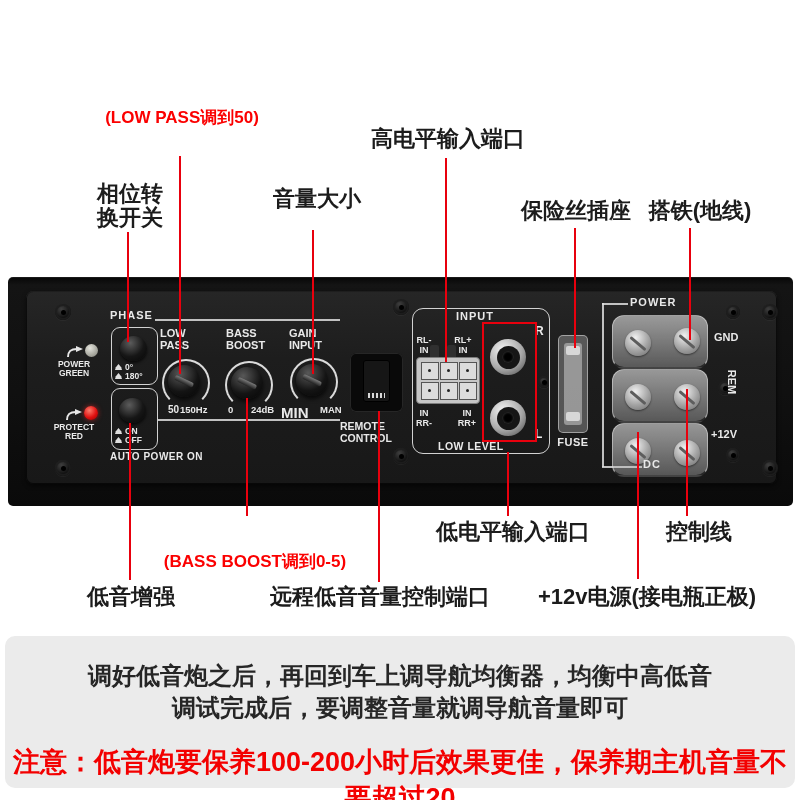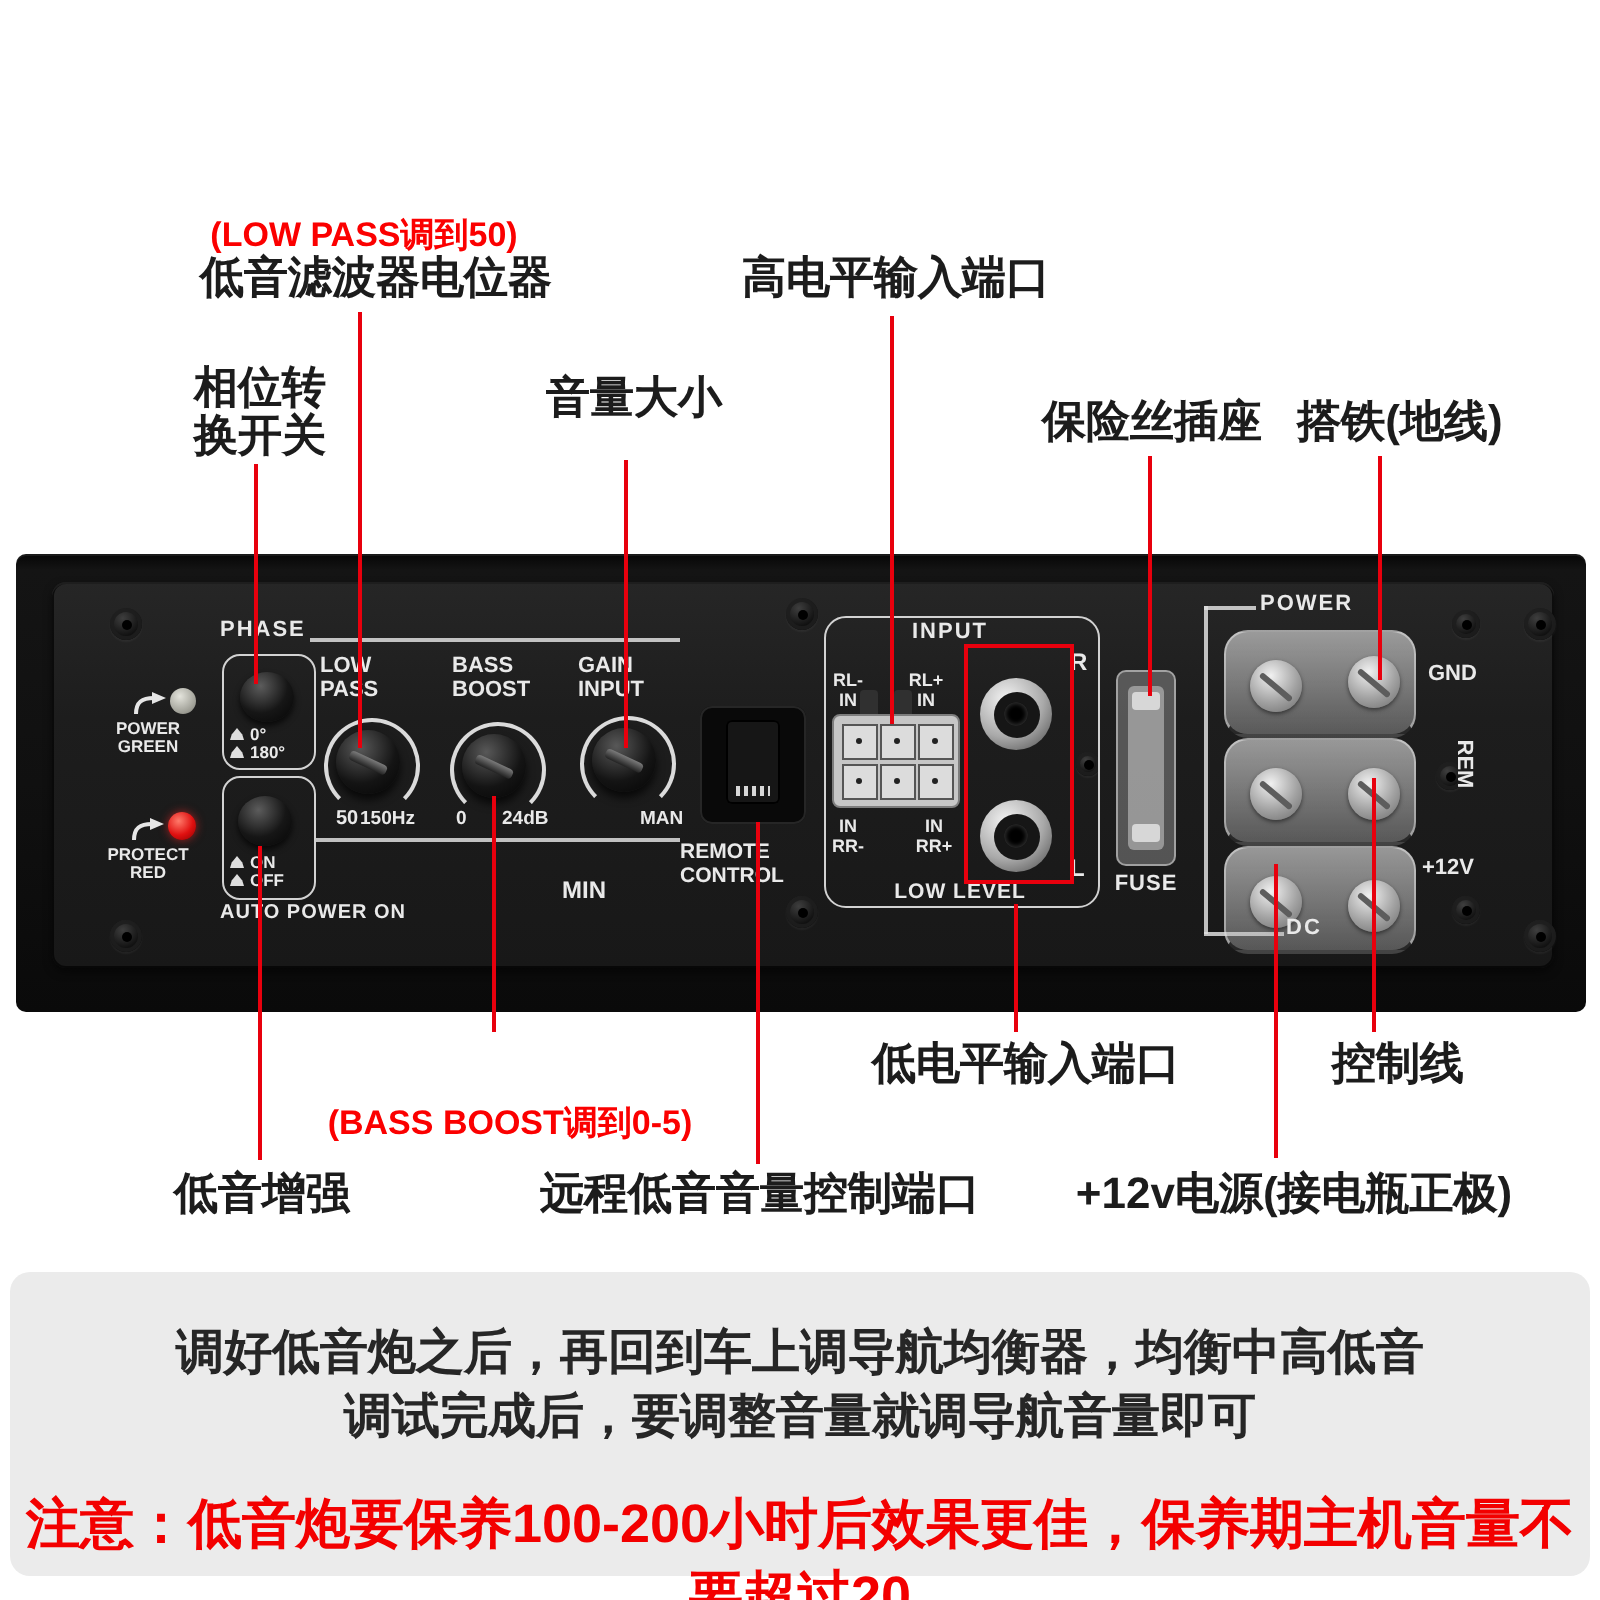--- a/index.html
+++ b/index.html
@@ -55,21 +55,20 @@
   .footer-line{left:0;width:800px;text-align:center;color:#262626;font-size:24px;font-weight:600;}
   .footer-note{left:0;top:744px;width:800px;text-align:center;color:#f30000;font-size:27px;font-weight:800;}
 </style>
 </head>
 <body>
 
 <div id="stage">
 
 
   <div class="abs callout-red" style="left:82px;top:106px;width:200px;">(LOW PASS调到50)</div>
-  <div class="abs callout" style="left:88px;top:127px;width:200px;">低音滤波器电位器</div>
   <div class="abs callout" style="left:348px;top:127px;width:200px;">高电平输入端口</div>
   <div class="abs callout" style="left:94px;top:182px;width:72px;">
     <div>相位转</div>
     <div>换开关</div>
   </div>
   <div class="abs callout" style="left:237px;top:187px;width:160px;">音量大小</div>
   <div class="abs callout" style="left:496px;top:199px;width:160px;">保险丝插座</div>
   <div class="abs callout" style="left:620px;top:199px;width:160px;">搭铁(地线)</div>
 
   <div class="abs vline" style="left:127px;top:232px;height:110px;"></div>
@@ -155,21 +154,21 @@
   <div class="abs knob" style="left:231px;top:367px;width:32px;height:32px;"></div>
   <div class="abs ptext" style="left:228px;top:404px;font-size:9.5px;">0</div>
   <div class="abs ptext" style="left:251px;top:404px;font-size:9.5px;">24dB</div>
 
   <div class="abs ptext" style="left:289px;top:328px;font-size:11px;line-height:11.5px;">
     <div>GAIN</div>
     <div>INPUT</div>
   </div>
   <div class="abs ring" style="left:290px;top:358px;width:44px;height:44px;"></div>
   <div class="abs knob" style="left:296px;top:364px;width:32px;height:32px;"></div>
-  <div class="abs ptext" style="left:281px;top:404px;font-size:12px;margin-top:34px;">MIN</div>
+  <div class="abs ptext" style="left:281px;top:404px;font-size:15px;">MIN</div>
   <div class="abs ptext" style="left:320px;top:404px;font-size:9.5px;">MAN</div>
 
   <div class="abs" style="left:350px;top:353px;width:53px;height:59px;border-radius:6px;background:#090909;box-shadow:inset 0 0 0 1px #262626;">
     <div class="abs" style="left:13px;top:7px;width:27px;height:42px;background:#161616;border-radius:3px;box-shadow:inset 0 0 0 1px #000;">
       <div class="abs" style="left:5px;top:33px;width:17px;height:5px;background:repeating-linear-gradient(90deg,#d8d8d8 0 2px,#1a1a1a 2px 4px);"></div>
     </div>
   </div>
   <div class="abs ptext" style="left:340px;top:420px;width:74px;font-size:10.5px;line-height:12px;text-align:left;">
     <div>REMOTE</div>
     <div>CONTROL</div>
@@ -221,21 +220,21 @@
   <div class="abs rca" style="left:490px;top:339px;width:36px;height:36px;">
       <div class="mid"></div>
       <div class="hole"></div>
     </div>
   <div class="abs rca" style="left:490px;top:400px;width:36px;height:36px;">
       <div class="mid"></div>
       <div class="hole"></div>
     </div>
   <div class="abs ptext" style="left:535px;top:324px;font-size:12px;">R</div>
   <div class="abs ptext" style="left:535px;top:427px;font-size:12px;">L</div>
-  <div class="abs ptext" style="left:438px;top:440px;width:84px;font-size:10.5px;letter-spacing:.5px;text-align:center;">LOW LEVEL</div>
+  <div class="abs ptext" style="left:438px;top:440px;width:84px;font-size:10.5px;letter-spacing:.5px;">LOW LEVEL</div>
 
   <div class="abs" style="left:558px;top:335px;width:30px;height:98px;border-radius:5px;background:rgba(195,195,195,.35);border:1px solid rgba(235,235,235,.5);box-sizing:border-box;">
     <div class="abs" style="left:5px;top:7px;width:18px;height:82px;border-radius:3px;background:rgba(230,230,230,.45);"></div>
     <div class="abs" style="left:7px;top:10px;width:14px;height:9px;background:#d7d7d7;border-radius:2px;"></div>
     <div class="abs" style="left:7px;top:76px;width:14px;height:9px;background:#d7d7d7;border-radius:2px;"></div>
   </div>
   <div class="abs ptext" style="left:548px;top:436px;width:50px;font-size:11px;letter-spacing:.5px;text-align:center;">FUSE</div>
 
   <div class="abs ptext" style="left:630px;top:296px;font-size:11px;letter-spacing:1px;">POWER</div>
   <div class="abs" style="left:602px;top:303px;width:26px;height:1.5px;background:rgba(222,222,222,.85);"></div>

